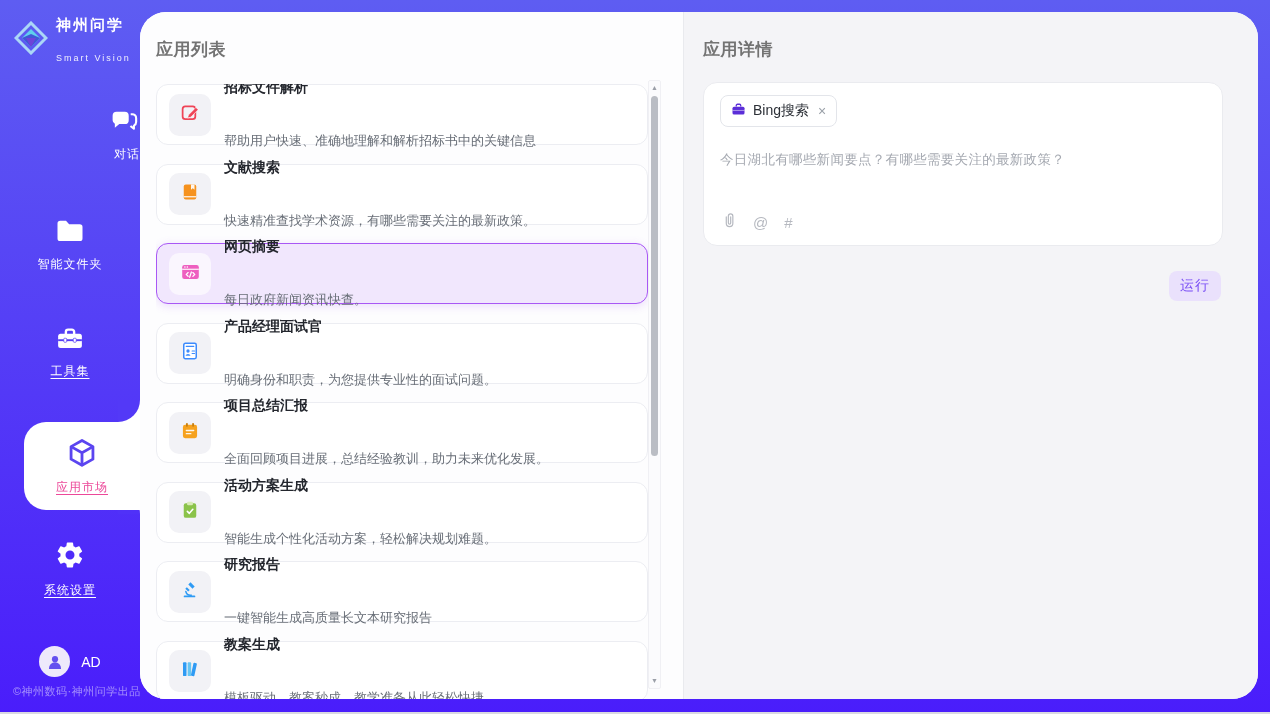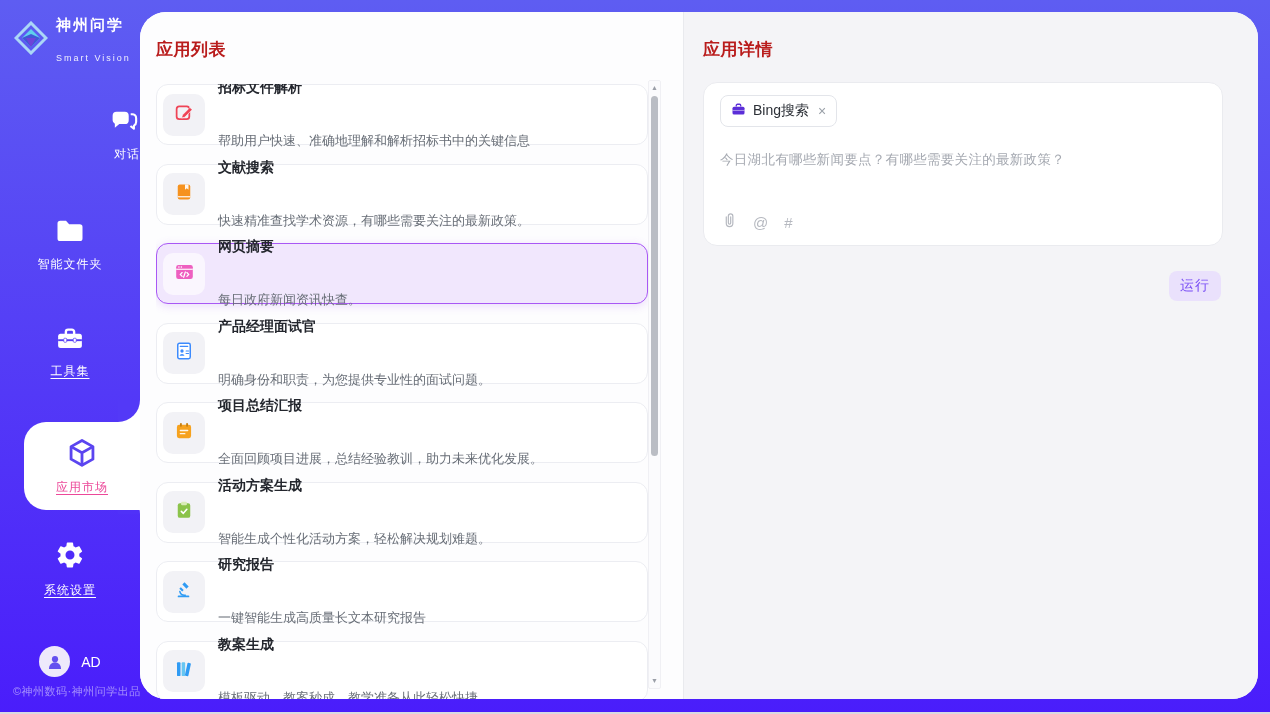--- a/index.html
+++ b/index.html
@@ -27,23 +27,23 @@
   .user-row { position:absolute; top:646px; left:0; width:140px; display:flex; align-items:center; justify-content:center; gap:11px; }
   .avatar { width:31px; height:31px; border-radius:50%; background:#eee9fb; display:flex; align-items:center; justify-content:center; }
   .user-initials { color:#fff; font-size:14px; }
   .copyright { position:absolute; top:684px; left:13px; color:rgba(255,255,255,.48); font-size:11px; letter-spacing:.5px; white-space:nowrap; }
 
   
   .content { position:absolute; left:140px; top:12px; right:12px; bottom:15px; border-radius:26px; background:#fdfdfe; display:flex; overflow:hidden; z-index:2; }
 
   
   .list-panel { width:543px; position:relative; background:#fdfdfe; flex:none; }
-  .panel-title { position:absolute; top:26px; left:16px; font-size:17px; font-weight:bold; color:#b91c1c; letter-spacing:.5px; }
+  .panel-title { position:absolute; top:26px; left:16px; font-size:17px; font-weight:bold; color:#737373; letter-spacing:.5px; }
   .cards { position:absolute; top:72px; left:16px; width:492px; bottom:0; display:flex; flex-direction:column; gap:18.5px; overflow:hidden; }
-  .app-card { flex:none; height:61px; display:flex; align-items:center; padding:0 6px; background:#fff; border:1px solid #ecedf2; border-radius:12px; cursor:pointer; }
+  .app-card { flex:none; height:61px; display:flex; align-items:center; padding:0 12px; background:#fff; border:1px solid #ecedf2; border-radius:12px; cursor:pointer; }
   .app-card.selected { background:#f1e7fd; border:1.5px solid #a958f5; box-shadow:0 2px 10px rgba(150,70,240,.18); }
   .tile { width:42px; height:42px; border-radius:10px; background:#f2f2f6; display:flex; align-items:center; justify-content:center; margin-right:13px; flex:none; }
   .app-card.selected .tile { background:#faf6fe; }
   .app-texts { display:flex; flex-direction:column; gap:4px; min-width:0; }
   .app-name { font-size:14px; font-weight:bold; color:#23262d; }
   .app-desc { font-size:13px; color:#686e77; white-space:nowrap;margin-top:31px; }
   
   .fake-scrollbar { position:absolute; top:68px; right:22px; bottom:10px; width:13px; background:#fbfbfd; border:1px solid #f0f0f4; border-radius:2px; }
   .sb-arrow { position:absolute; left:0; width:100%; text-align:center; font-size:7px; color:#9b9fa8; line-height:12px; cursor:pointer; }
   .sb-arrow.up { top:1px; } .sb-arrow.down { bottom:1px; }

